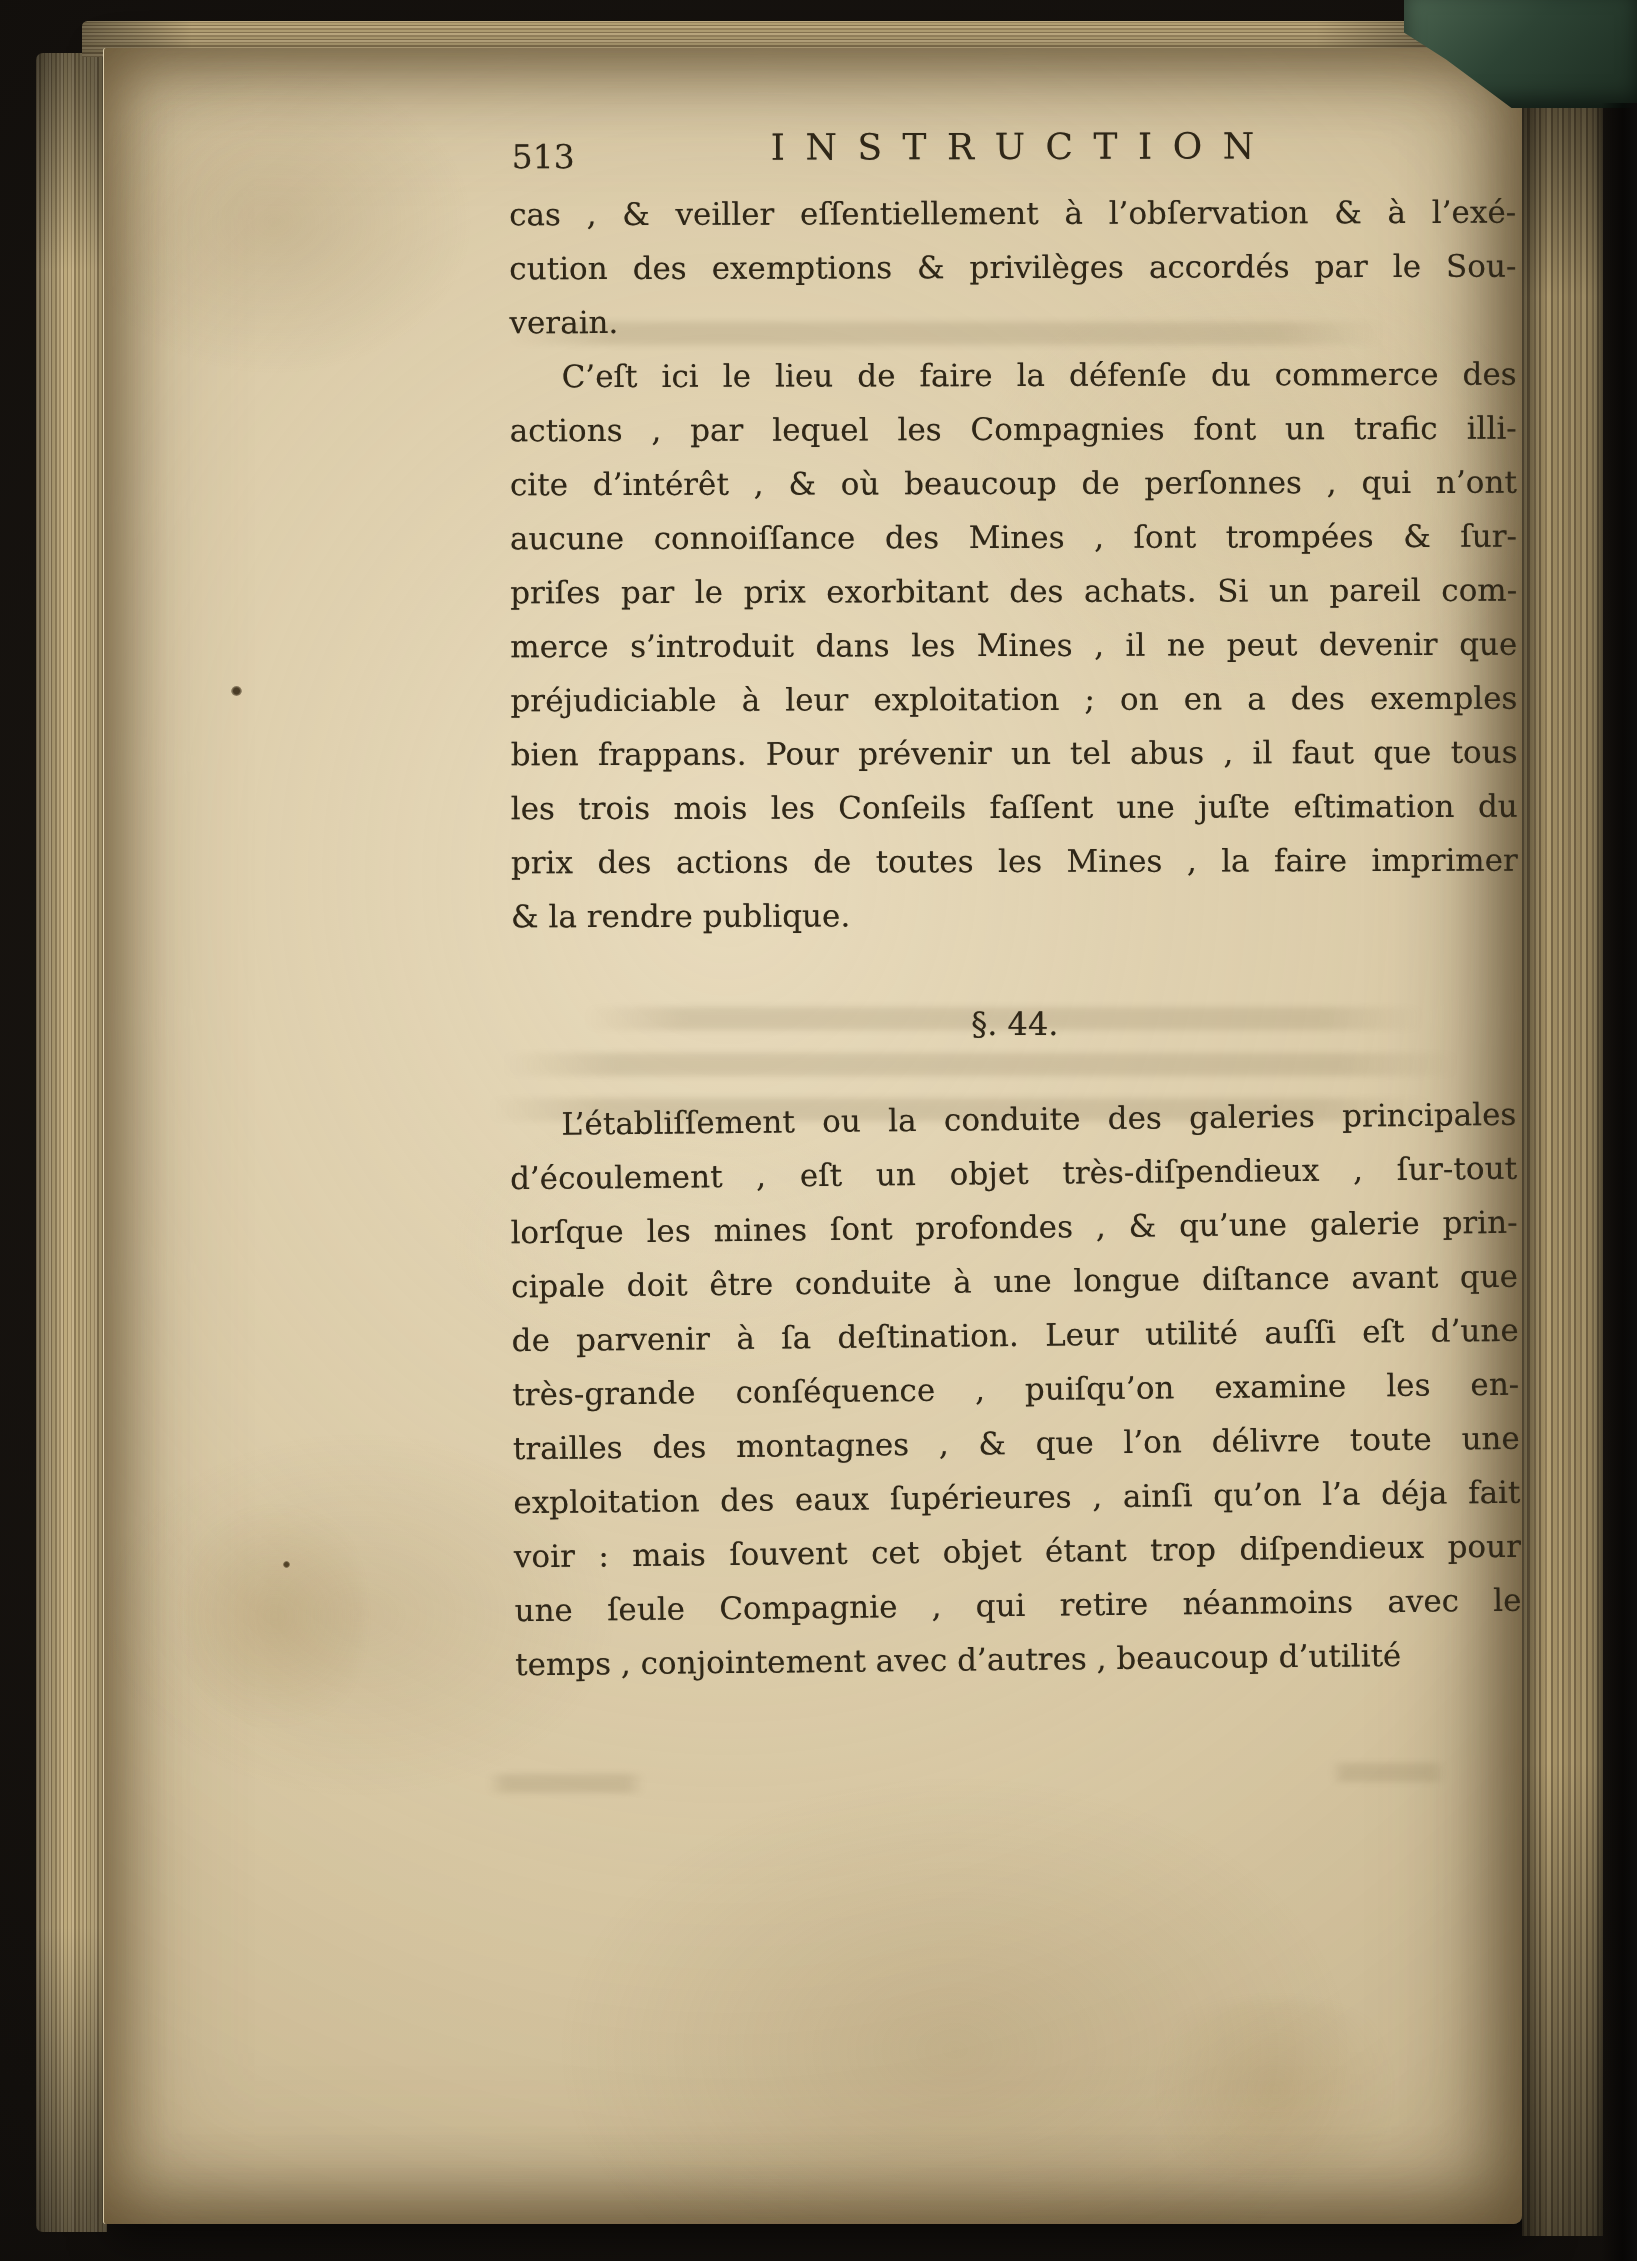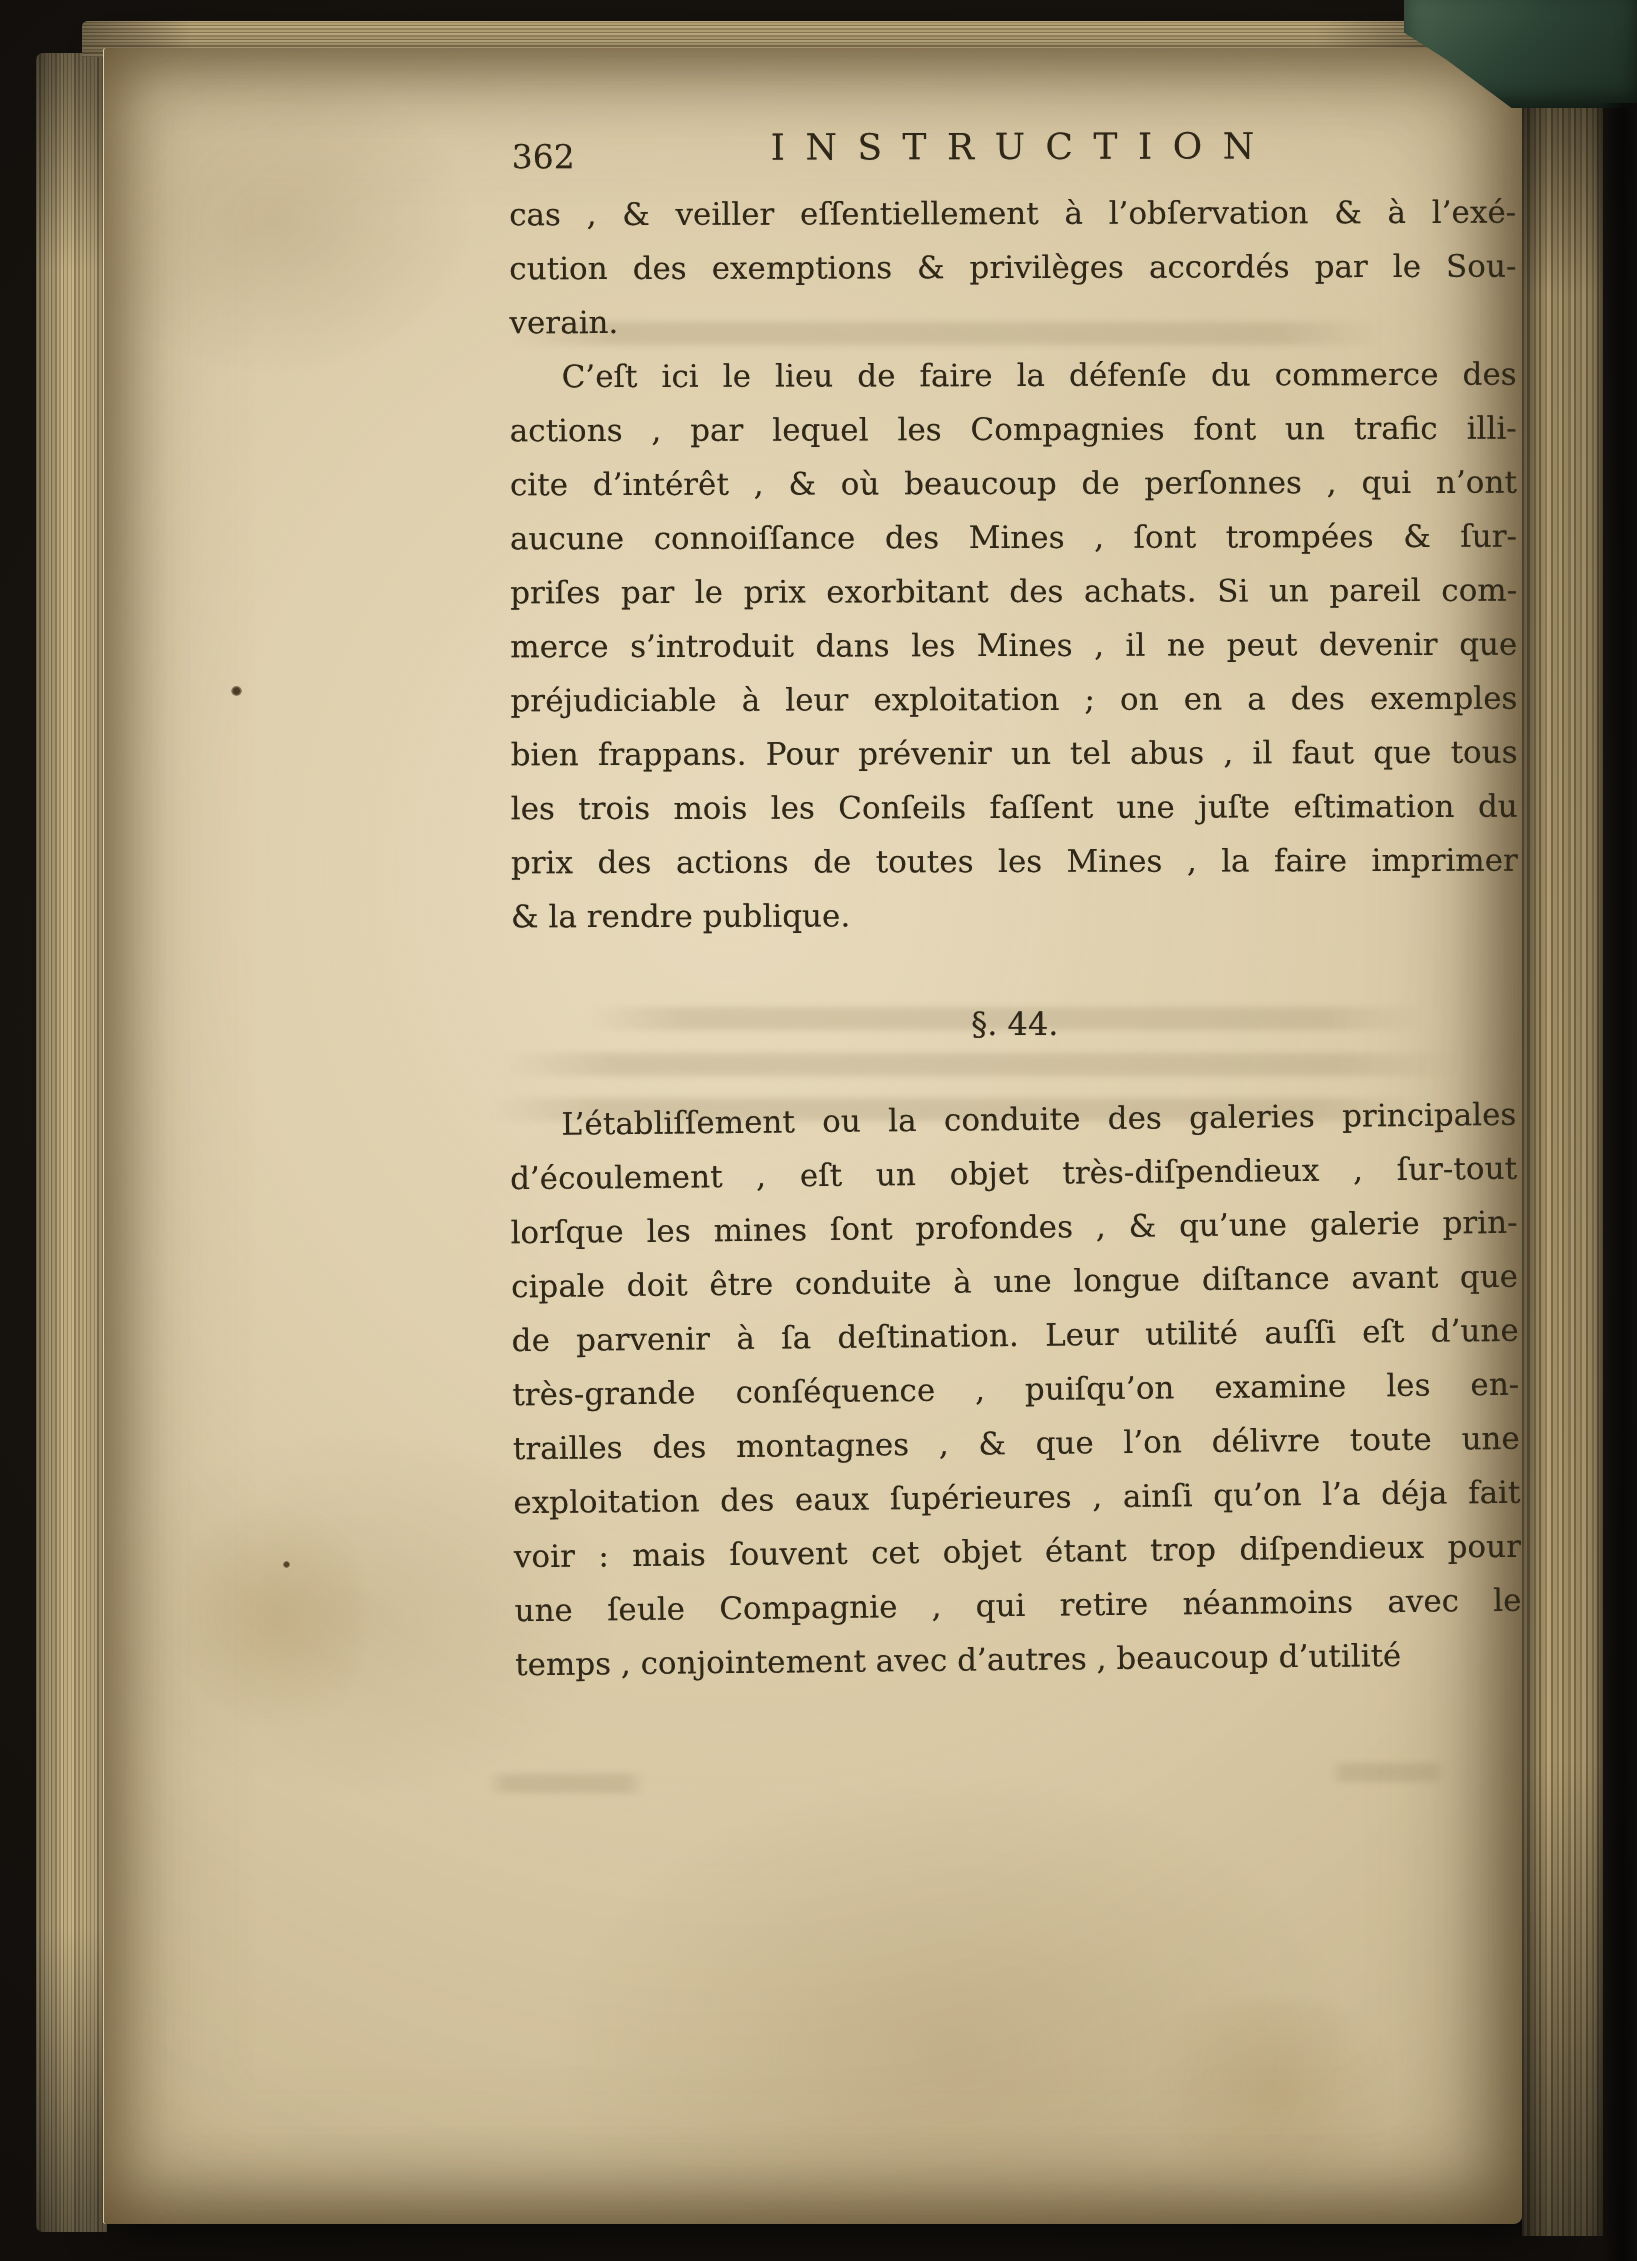--- a/index.html
+++ b/index.html
@@ -147,21 +147,21 @@
     <div class="ghost" style="left:1226px; top:1715px; width:116px; height:19px;"></div>
 
     <div class="stain speck" style="left:127px; top:638px; width:11px; height:9.6px;"></div>
     <div class="stain speck" style="left:179px; top:1513px; width:6.8px; height:6.8px;"></div>
     <div class="stain blotch" style="left:82px; top:1438px; width:178px; height:260px;"></div>
     <div class="stain blotch" style="left:1027px; top:1952px; width:288px; height:178px;"></div>
 
     <div class="text-block">
 
       <div class="header-row">
-        <span class="page-number">362</span>
+        <span class="page-number">513</span>
         <span class="running-title">INSTRUCTION</span>
       </div>
 
       <div class="paragraph">
           <div class="line first-line">cas , &amp; veiller eſſentiellement à l’obſervation &amp; à l’exé-</div>
           <div class="line">cution des exemptions &amp; privilèges accordés par le Sou-</div>
           <div class="line last-line">verain.</div>
         </div>
 
       <div class="paragraph indent">

